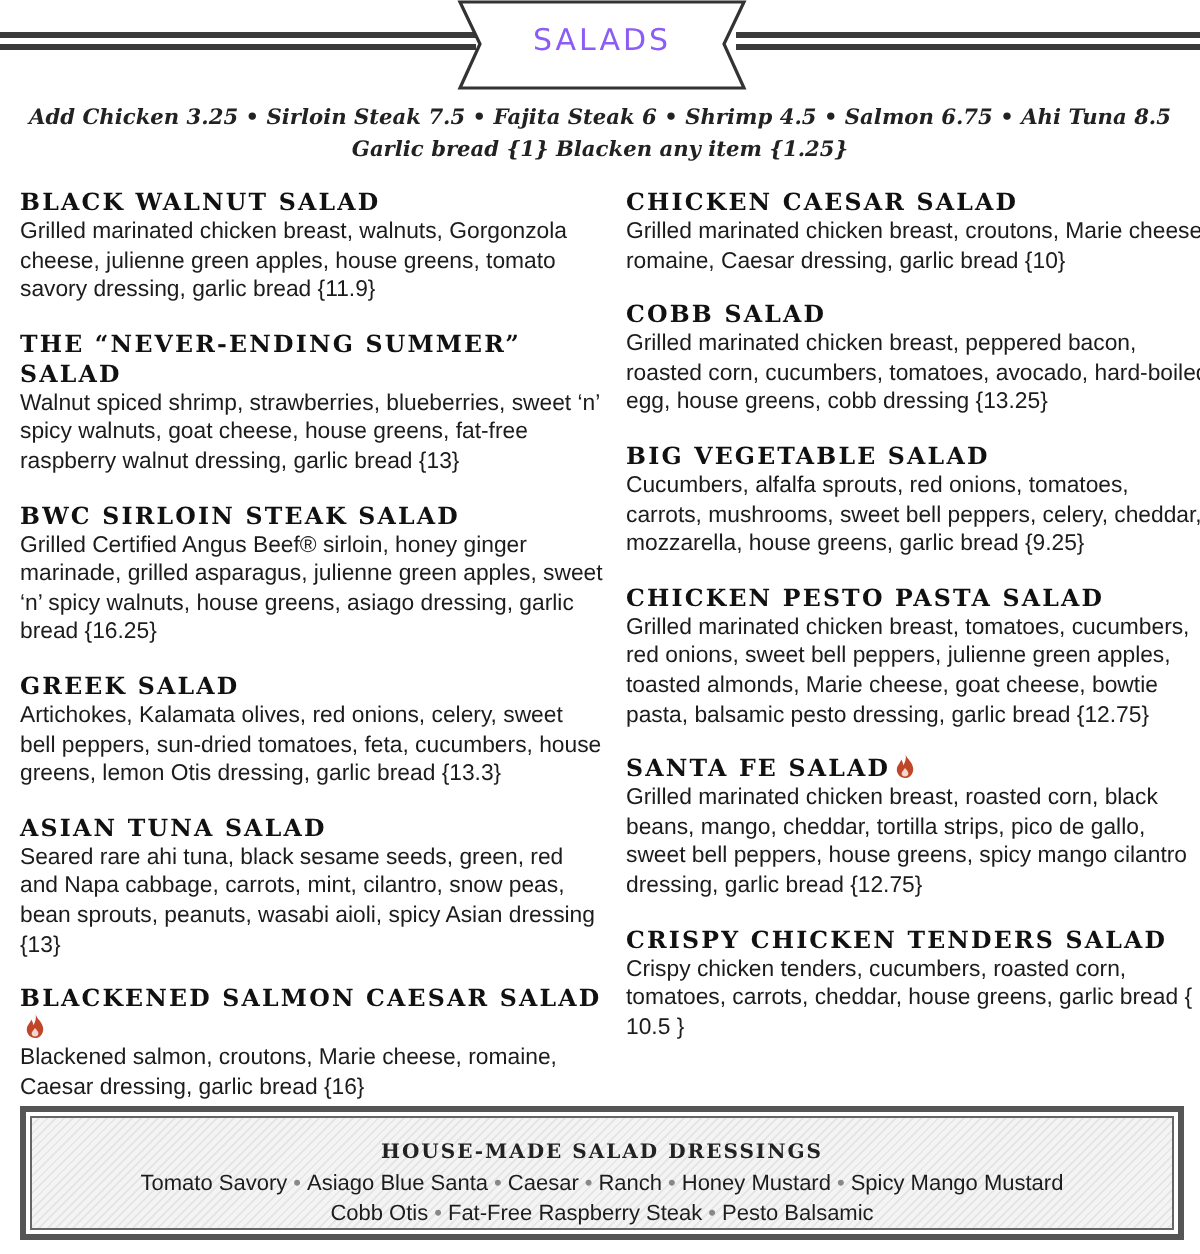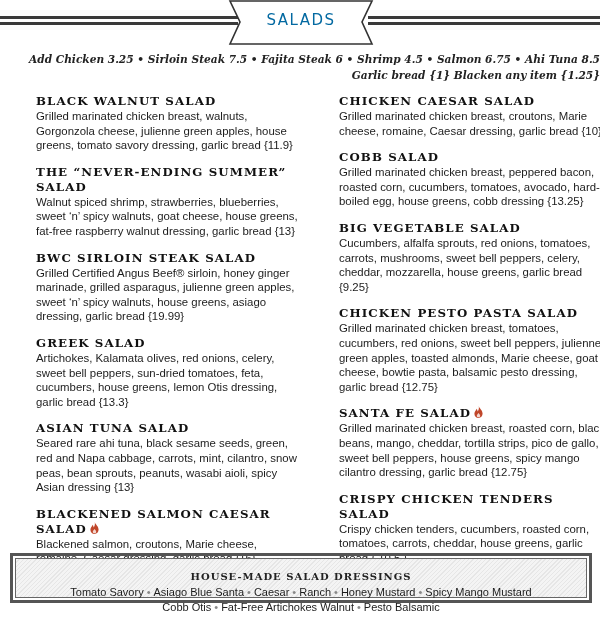--- a/index.html
+++ b/index.html
@@ -9,35 +9,35 @@
   
   .header { position: absolute; left: 0; top: 0; width: 600px; height: 45px; }
   .rule { position: absolute; height: 10px; top: 16px; }
   .rule::before, .rule::after { content: ""; position: absolute; left: 0; right: 0; height: 3px; background: #3a3a3a; }
   .rule::before { top: 0; }
   .rule::after { top: 6px; }
   .rule.left { left: 0; width: 238px; }
   .rule.right { left: 368px; width: 232px; }
   .banner-svg { position: absolute; left: 228px; top: 0; }
   .banner-title { position: absolute; left: 228px; top: 11px; width: 146px; text-align: center;
-    font-family: "DejaVu Sans", sans-serif; font-size: 15px; letter-spacing: 1.5px; color: #0369a1; }
+    font-family: "DejaVu Sans", sans-serif; font-size: 15px; letter-spacing: 1.5px; color: #8b5cf6; }
 
-  .addons { position: absolute; left: 0; top: 51px; width: 600px; text-align: right;
+  .addons { position: absolute; left: 0; top: 51px; width: 600px; text-align: center;
     font-family: "DejaVu Serif", serif; font-style: italic; font-weight: bold; font-size: 10.6px; line-height: 16px; color: #222; }
 
   .col { position: absolute; top: 94px; width: 292px; }
   .col.left { left: 10px; }
   .col.right { left: 313px; }
 
-  .item { margin-bottom: 12px; margin-left: 26px; }
+  .item { margin-bottom: 12px; }
   .item-title { font-family: "DejaVu Serif", serif; font-weight: bold; font-size: 11.8px; letter-spacing: 1.1px; line-height: 15px; color: #111; text-transform: uppercase; }
   .item-desc { font-family: "Liberation Sans", sans-serif; font-size: 11.4px; line-height: 14.6px; color: #1c1c1c; }
   .flame { display: inline-block; width: 9px; height: 12px; vertical-align: -1px; margin-left: 3px; }
 
-  .dressings { position: absolute; left: 10px; top: 553px; width: 582px; height: 50px;
+  .dressings { position: absolute; left: 10px; top: 553px; width: 582px; height: 67px;
     border: 3px solid #555; padding: 2px; }
   .dressings-inner { width: 100%; height: 100%; border: 1px solid #666;
     background: repeating-linear-gradient(135deg, #f4f4f4 0px, #f4f4f4 2px, #e6e6e6 2px, #e6e6e6 3px);
     text-align: center; padding-top: 10px; }
   .dressings-title { font-family: "DejaVu Serif", serif; font-weight: bold; font-size: 10px; letter-spacing: 1px; color: #222; line-height: 16px; }
   .dressings-line { font-family: "Liberation Sans", sans-serif; font-size: 11px; line-height: 15px; color: #1c1c1c; }
   .sep { color: #888; padding: 0 3px; }
 </style>
 </head>
 <body>
@@ -60,21 +60,21 @@
     <div class="item">
       <div class="item-title"><span>Black Walnut Salad</span></div>
       <div class="item-desc">Grilled marinated chicken breast, walnuts, Gorgonzola cheese, julienne green apples, house greens, tomato savory dressing, garlic bread {11.9}</div>
     </div>
     <div class="item">
       <div class="item-title"><span>The “Never-Ending Summer” Salad</span></div>
       <div class="item-desc">Walnut spiced shrimp, strawberries, blueberries, sweet ‘n’ spicy walnuts, goat cheese, house greens, fat-free raspberry walnut dressing, garlic bread {13}</div>
     </div>
     <div class="item">
       <div class="item-title"><span>BWC Sirloin Steak Salad</span></div>
-      <div class="item-desc">Grilled Certified Angus Beef® sirloin, honey ginger marinade, grilled asparagus, julienne green apples, sweet ‘n’ spicy walnuts, house greens, asiago dressing, garlic bread {19.99}</div>
+      <div class="item-desc">Grilled Certified Angus Beef® sirloin, honey ginger marinade, grilled asparagus, julienne green apples, sweet ‘n’ spicy walnuts, house greens, asiago dressing, garlic bread {16.25}</div>
     </div>
     <div class="item">
       <div class="item-title"><span>Greek Salad</span></div>
       <div class="item-desc">Artichokes, Kalamata olives, red onions, celery, sweet bell peppers, sun-dried tomatoes, feta, cucumbers, house greens, lemon Otis dressing, garlic bread {13.3}</div>
     </div>
     <div class="item">
       <div class="item-title"><span>Asian Tuna Salad</span></div>
       <div class="item-desc">Seared rare ahi tuna, black sesame seeds, green, red and Napa cabbage, carrots, mint, cilantro, snow peas, bean sprouts, peanuts, wasabi aioli, spicy Asian dressing {13}</div>
     </div>
     <div class="item">
@@ -112,15 +112,15 @@
     <div class="item">
       <div class="item-title"><span>Crispy Chicken Tenders Salad</span></div>
       <div class="item-desc">Crispy chicken tenders, cucumbers, roasted corn, tomatoes, carrots, cheddar, house greens, garlic bread { 10.5 }</div>
     </div>
   </div>
 
 <div class="dressings">
   <div class="dressings-inner">
     <div class="dressings-title">HOUSE-MADE SALAD DRESSINGS</div>
     <div class="dressings-line" id="dress-1"><span>Tomato Savory</span><span class="sep">•</span><span>Asiago Blue Santa</span><span class="sep">•</span><span>Caesar</span><span class="sep">•</span><span>Ranch</span><span class="sep">•</span><span>Honey Mustard</span><span class="sep">•</span><span>Spicy Mango Mustard</span></div>
-    <div class="dressings-line" id="dress-2"><span>Cobb Otis</span><span class="sep">•</span><span>Fat-Free Artichokes Walnut</span><span class="sep">•</span><span>Pesto Balsamic</span></div>
+    <div class="dressings-line" id="dress-2"><span>Cobb Otis</span><span class="sep">•</span><span>Fat-Free Raspberry Steak</span><span class="sep">•</span><span>Pesto Balsamic</span></div>
   </div>
 </div>
 
 </body></html>

